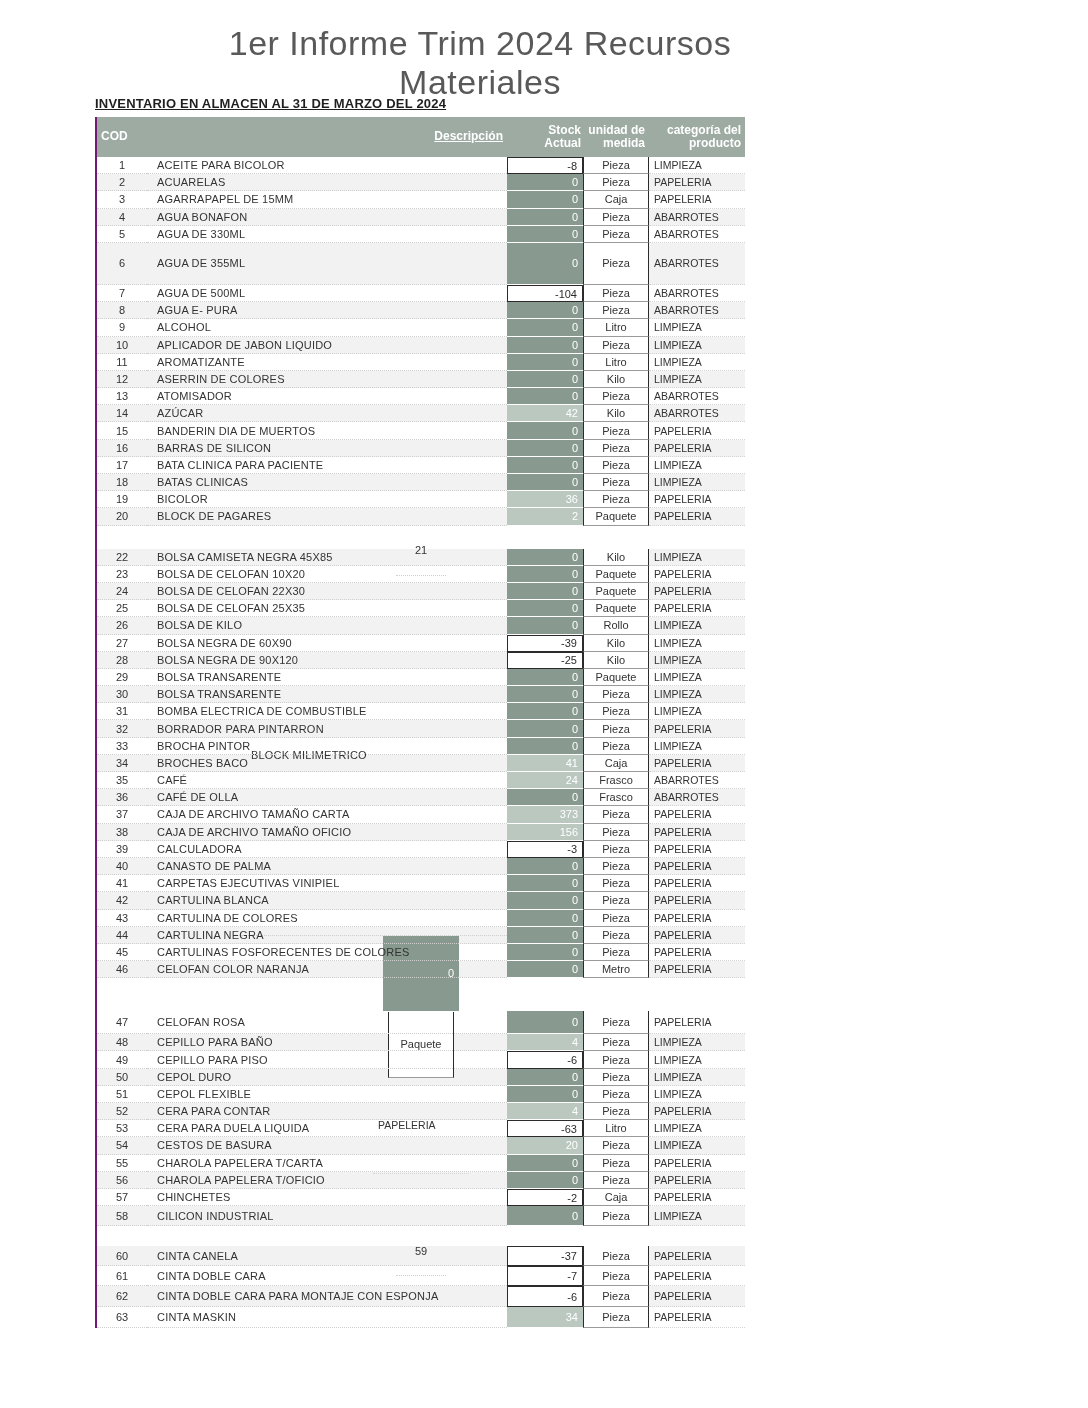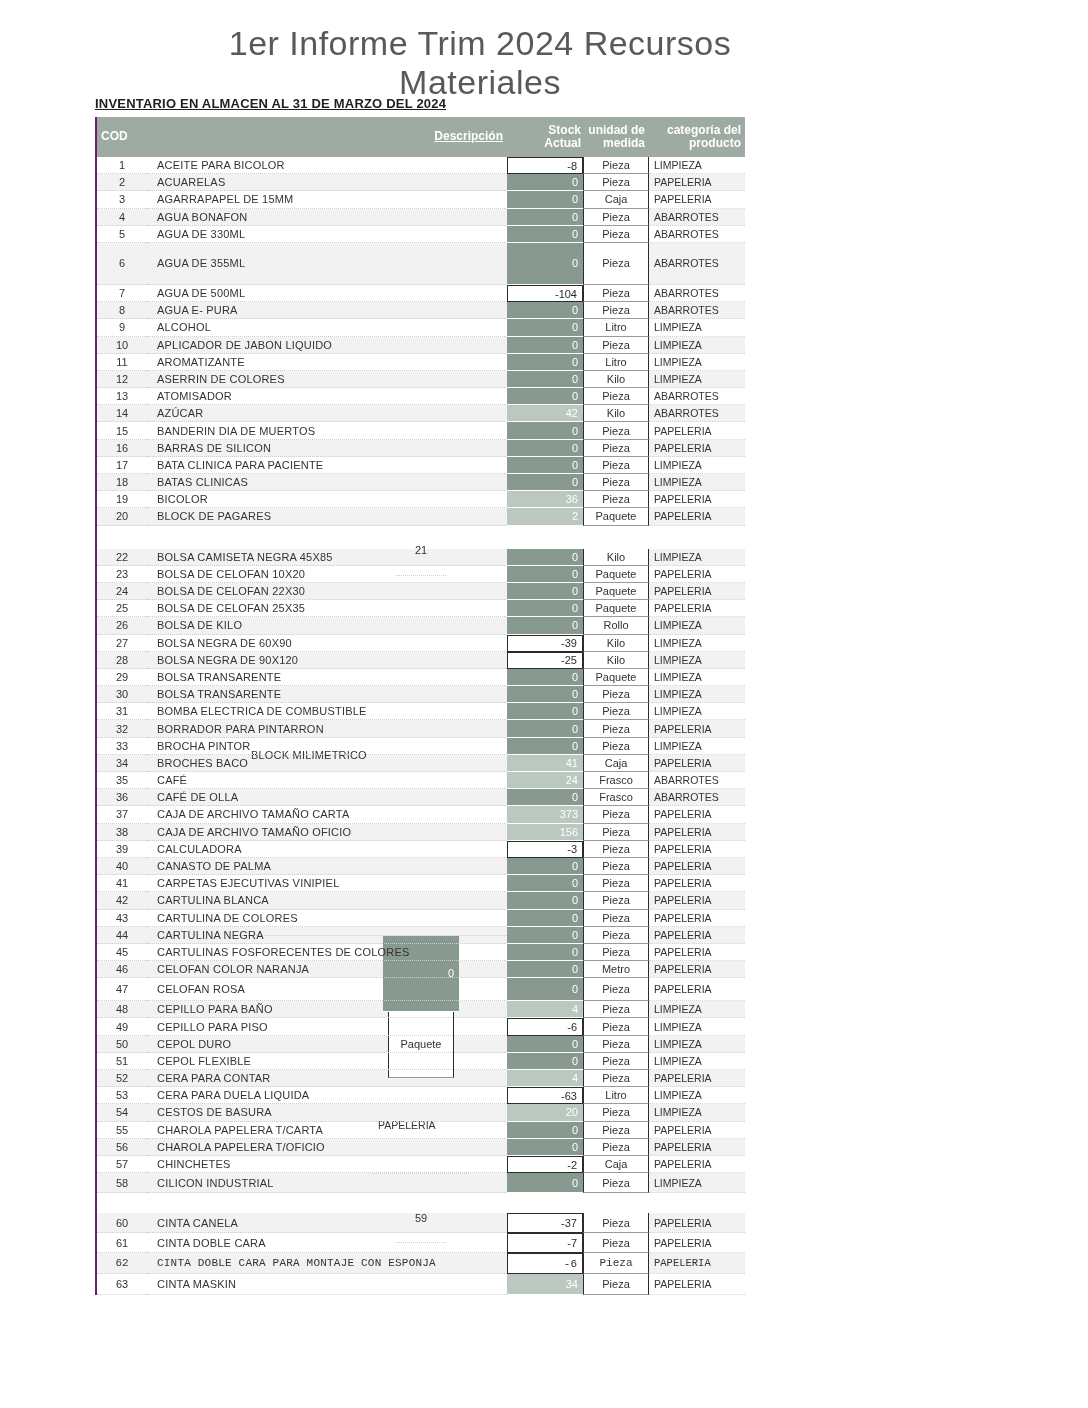--- a/index.html
+++ b/index.html
@@ -411,21 +411,21 @@
           <div class="cell unit">Pieza</div>
           <div class="cell cat">PAPELERIA</div>
         </div>
         <div class="row stripe">
           <div class="cell cod">46</div>
           <div class="cell desc">CELOFAN COLOR NARANJA</div>
           <div class="cell stock zero">0</div>
           <div class="cell unit">Metro</div>
           <div class="cell cat">PAPELERIA</div>
         </div>
-        <div class="row" style="height: 23px;">
+        <div class="row" style="height: 23px; margin-top: 33px;">
           <div class="cell cod">47</div>
           <div class="cell desc">CELOFAN ROSA</div>
           <div class="cell stock zero">0</div>
           <div class="cell unit">Pieza</div>
           <div class="cell cat">PAPELERIA</div>
         </div>
         <div class="row stripe">
           <div class="cell cod">48</div>
           <div class="cell desc">CEPILLO PARA BAÑO</div>
           <div class="cell stock pos">4</div>
@@ -516,21 +516,21 @@
           <div class="cell unit">Pieza</div>
           <div class="cell cat">PAPELERIA</div>
         </div>
         <div class="row" style="height: 20px;">
           <div class="cell cod">61</div>
           <div class="cell desc">CINTA DOBLE CARA</div>
           <div class="cell stock neg">-7</div>
           <div class="cell unit">Pieza</div>
           <div class="cell cat">PAPELERIA</div>
         </div>
-        <div class="row stripe" style="height: 21px; font-family: Liberation Mono, monospace;">
+        <div class="row stripe" style="height: 21px;">
           <div class="cell cod">62</div>
           <div class="cell desc">CINTA DOBLE CARA PARA MONTAJE CON ESPONJA</div>
           <div class="cell stock neg">-6</div>
           <div class="cell unit">Pieza</div>
           <div class="cell cat">PAPELERIA</div>
         </div>
         <div class="row" style="height: 21px;">
           <div class="cell cod">63</div>
           <div class="cell desc">CINTA MASKIN</div>
           <div class="cell stock pos">34</div>

